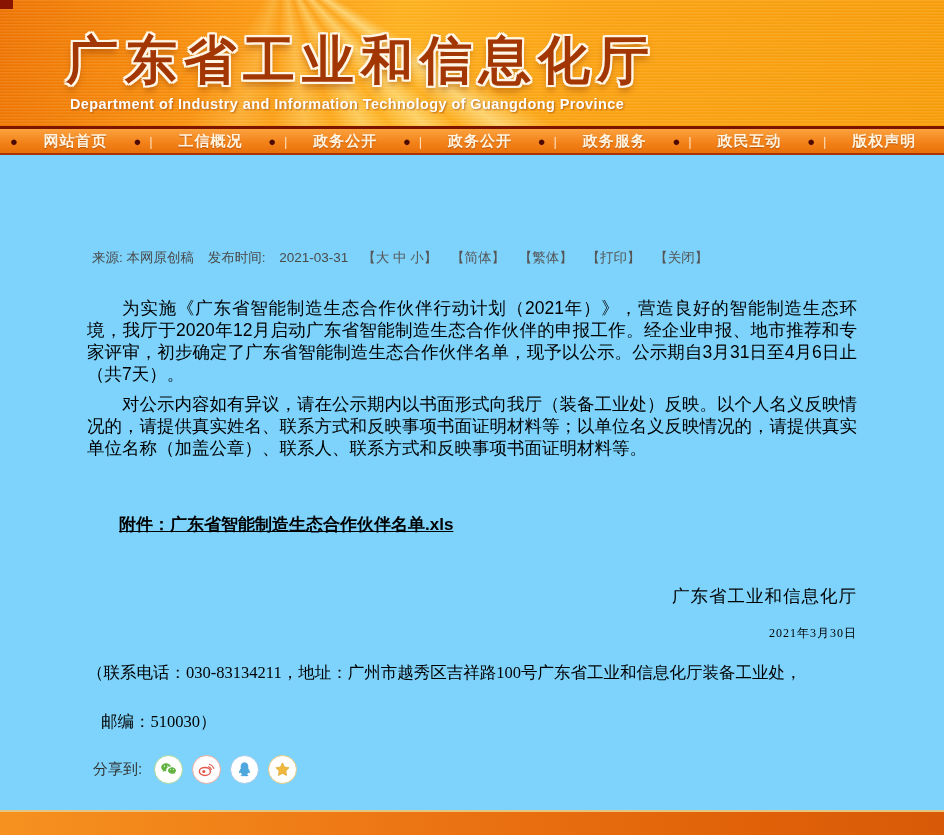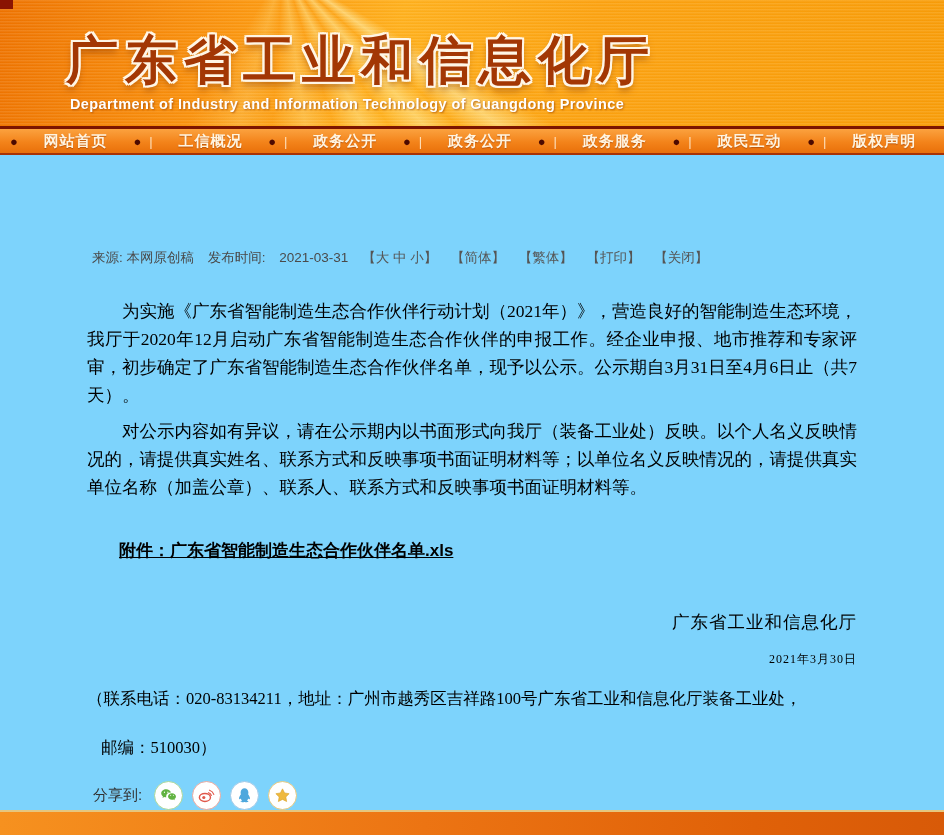--- a/index.html
+++ b/index.html
@@ -56,25 +56,25 @@
   .article-title {
     text-align:center; font-size:21px; font-weight:bold; color:#111;
     letter-spacing:0.5px; white-space:nowrap;
   }
   .meta-line {
     margin-top:24px; text-align:left; font-size:13.5px; color:#4a4a4a; white-space:nowrap;
   }
   .meta-line span { margin:0 5px; }
   .meta-ctl { cursor:pointer; color:#555; }
   .body-text {
-    margin-top:30px; font-family:Liberation Serif, serif;
-    font-size:17.5px; line-height:28px; text-align:justify; text-indent:2em; color:#000;
+    margin-top:30px; font-family:Liberation Sans, sans-serif;
+    font-size:17.5px; line-height:22px; text-align:justify; text-indent:2em; color:#000;
   }
   .body-text + .body-text { margin-top:8px; }
-  .attachment-line { margin-top:38px; padding-left:32px; }
+  .attachment-line { margin-top:54px; padding-left:32px; }
   .attachment-link {
     font-size:17px; font-weight:bold; color:#000; text-decoration:underline; cursor:pointer;
   }
   .sig-org  { margin-top:48px; text-align:right; font-family:"Liberation Serif","DejaVu Serif",serif;
               font-size:17.5px; letter-spacing:1px; }
   .sig-date { margin-top:17px; text-align:right; font-family:"Liberation Serif","DejaVu Serif",serif;
               font-size:12px; letter-spacing:1px; }
   .contact-1 { margin-top:20px; font-family:"Liberation Serif","DejaVu Serif",serif;
                font-size:16.5px; white-space:nowrap; }
   .contact-2 { margin-top:27px; padding-left:14px;
@@ -151,21 +151,21 @@
     <p class="body-text">为实施《广东省智能制造生态合作伙伴行动计划（2021年）》，营造良好的智能制造生态环境，我厅于2020年12月启动广东省智能制造生态合作伙伴的申报工作。经企业申报、地市推荐和专家评审，初步确定了广东省智能制造生态合作伙伴名单，现予以公示。公示期自3月31日至4月6日止（共7天）。</p>
     <p class="body-text">对公示内容如有异议，请在公示期内以书面形式向我厅（装备工业处）反映。以个人名义反映情况的，请提供真实姓名、联系方式和反映事项书面证明材料等；以单位名义反映情况的，请提供真实单位名称（加盖公章）、联系人、联系方式和反映事项书面证明材料等。</p>
 
     <div class="attachment-line">
       <a class="attachment-link">附件：广东省智能制造生态合作伙伴名单.xls</a>
     </div>
 
     <div class="sig-org">广东省工业和信息化厅</div>
     <div class="sig-date">2021年3月30日</div>
 
-    <div class="contact-1">（联系电话：020-83134211，地址：广州市越秀区吉祥路100号广东省工业和信息化厅装备工业处，</div>
+    <div class="contact-1">（联系电话：030-83134211，地址：广州市越秀区吉祥路100号广东省工业和信息化厅装备工业处，</div>
     <div class="contact-2">邮编：510030）</div>
 
     <div class="share-row">
       <span class="share-label">分享到:</span>
 
       <span class="share-icon ic-wechat">
         <svg width="19" height="19" viewBox="0 0 24 24">
           <path fill="#62b342" d="M9 4.2C5.6 4.2 2.8 6.5 2.8 9.3c0 1.6.9 3 2.2 3.9l-.6 1.9 2.2-1.1c.7.2 1.5.3 2.3.3h.3c-.1-.4-.2-.8-.2-1.2 0-2.7 2.6-4.8 5.7-4.8h.4C14.5 6 12 4.2 9 4.2zM6.9 7.1c.4 0 .8.3.8.8s-.4.8-.8.8-.8-.3-.8-.8.4-.8.8-.8zm4.3 0c.4 0 .8.3.8.8s-.4.8-.8.8-.8-.3-.8-.8.4-.8.8-.8z"></path>
           <path fill="#62b342" d="M21.4 13.2c0-2.3-2.3-4.2-5-4.2s-5 1.9-5 4.2 2.3 4.2 5 4.2c.6 0 1.2-.1 1.7-.3l1.9 1-.5-1.7c1.2-.7 1.9-1.9 1.9-3.2zm-6.7-.9c-.4 0-.7-.3-.7-.7s.3-.7.7-.7.7.3.7.7-.3.7-.7.7zm3.5 0c-.4 0-.7-.3-.7-.7s.3-.7.7-.7.7.3.7.7-.3.7-.7.7z"></path>
         </svg>

